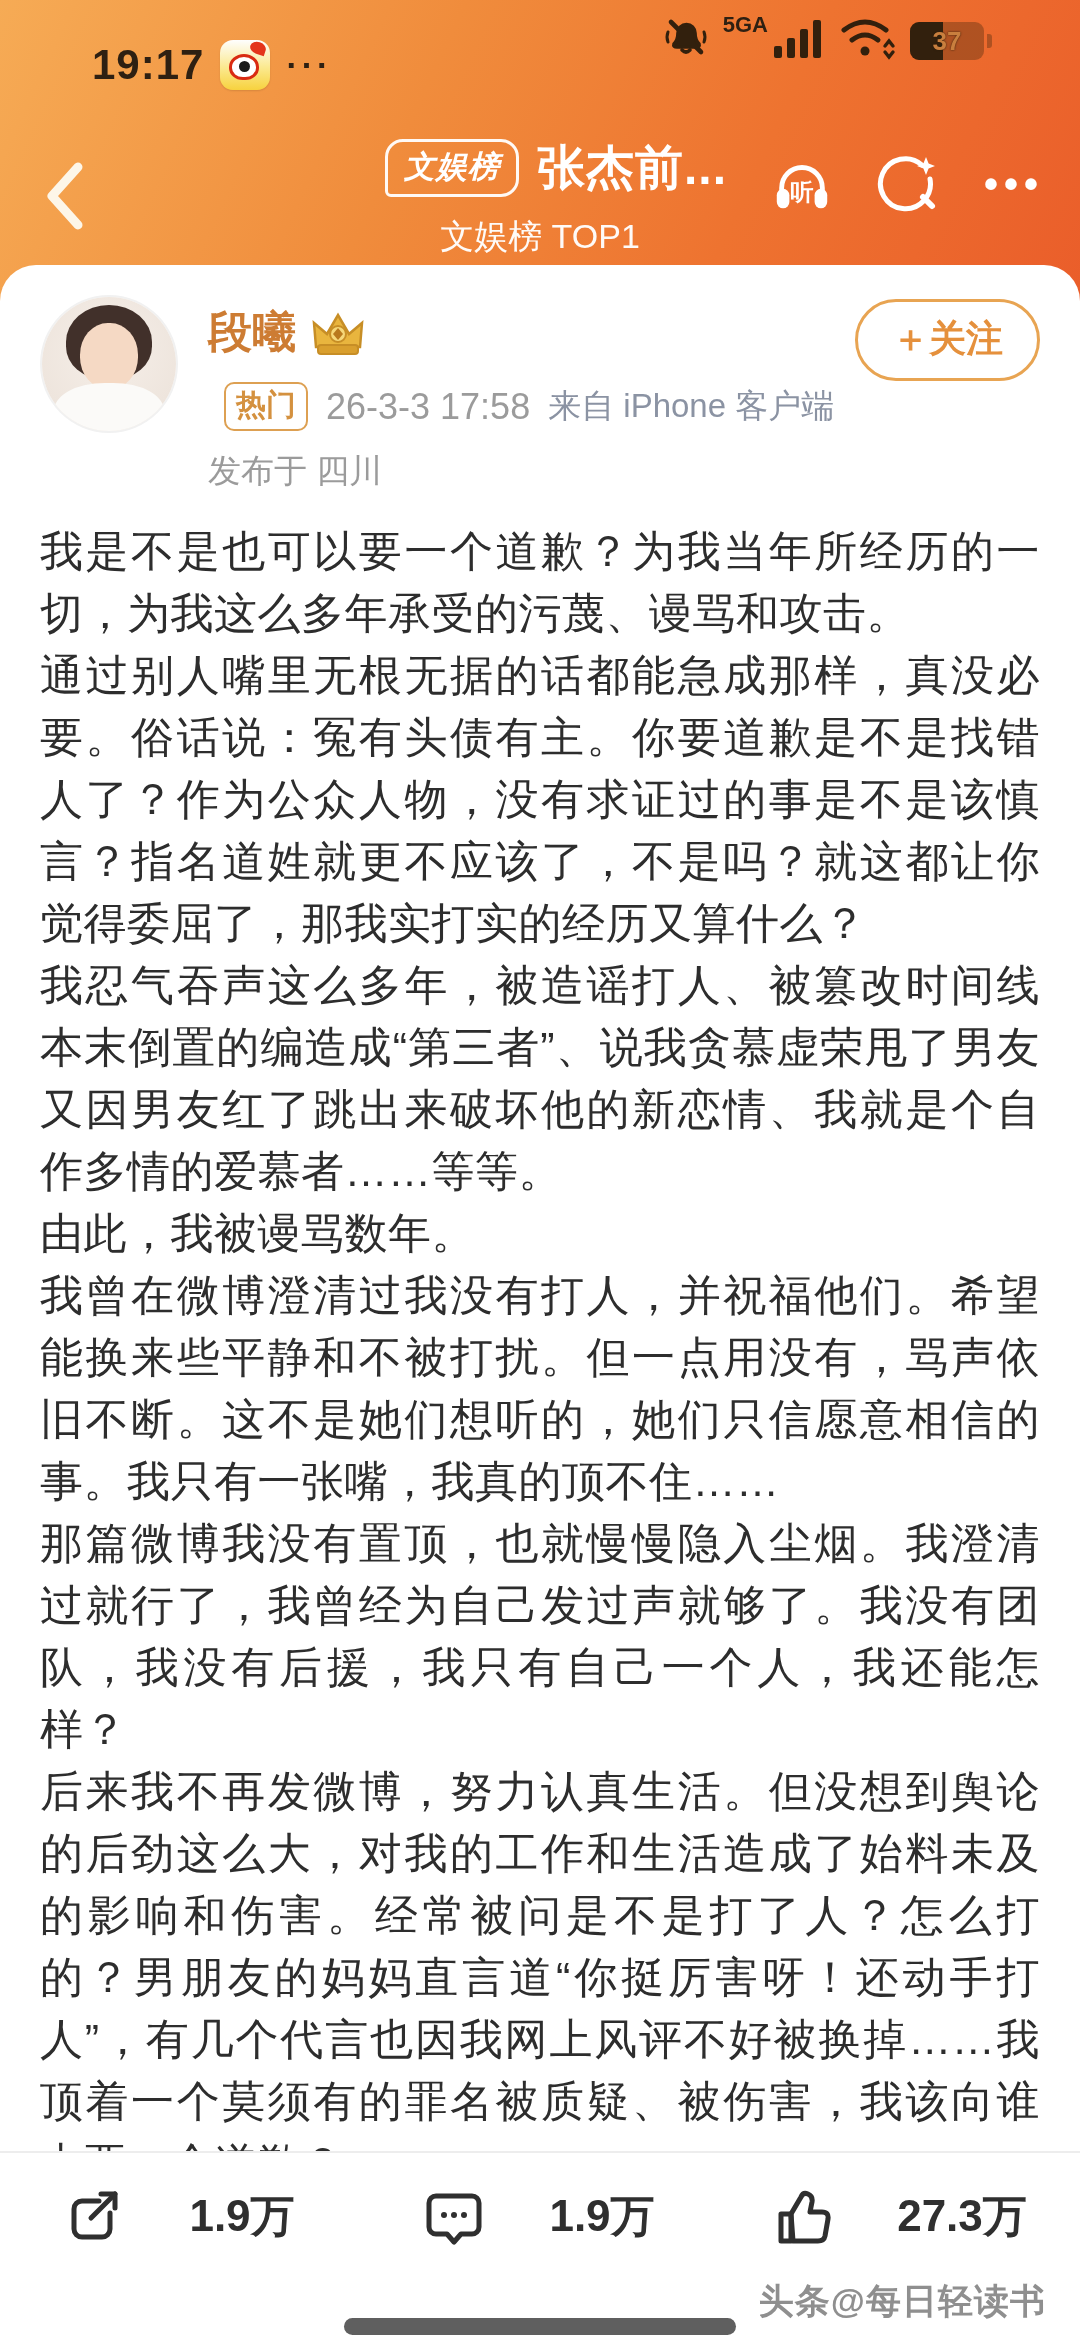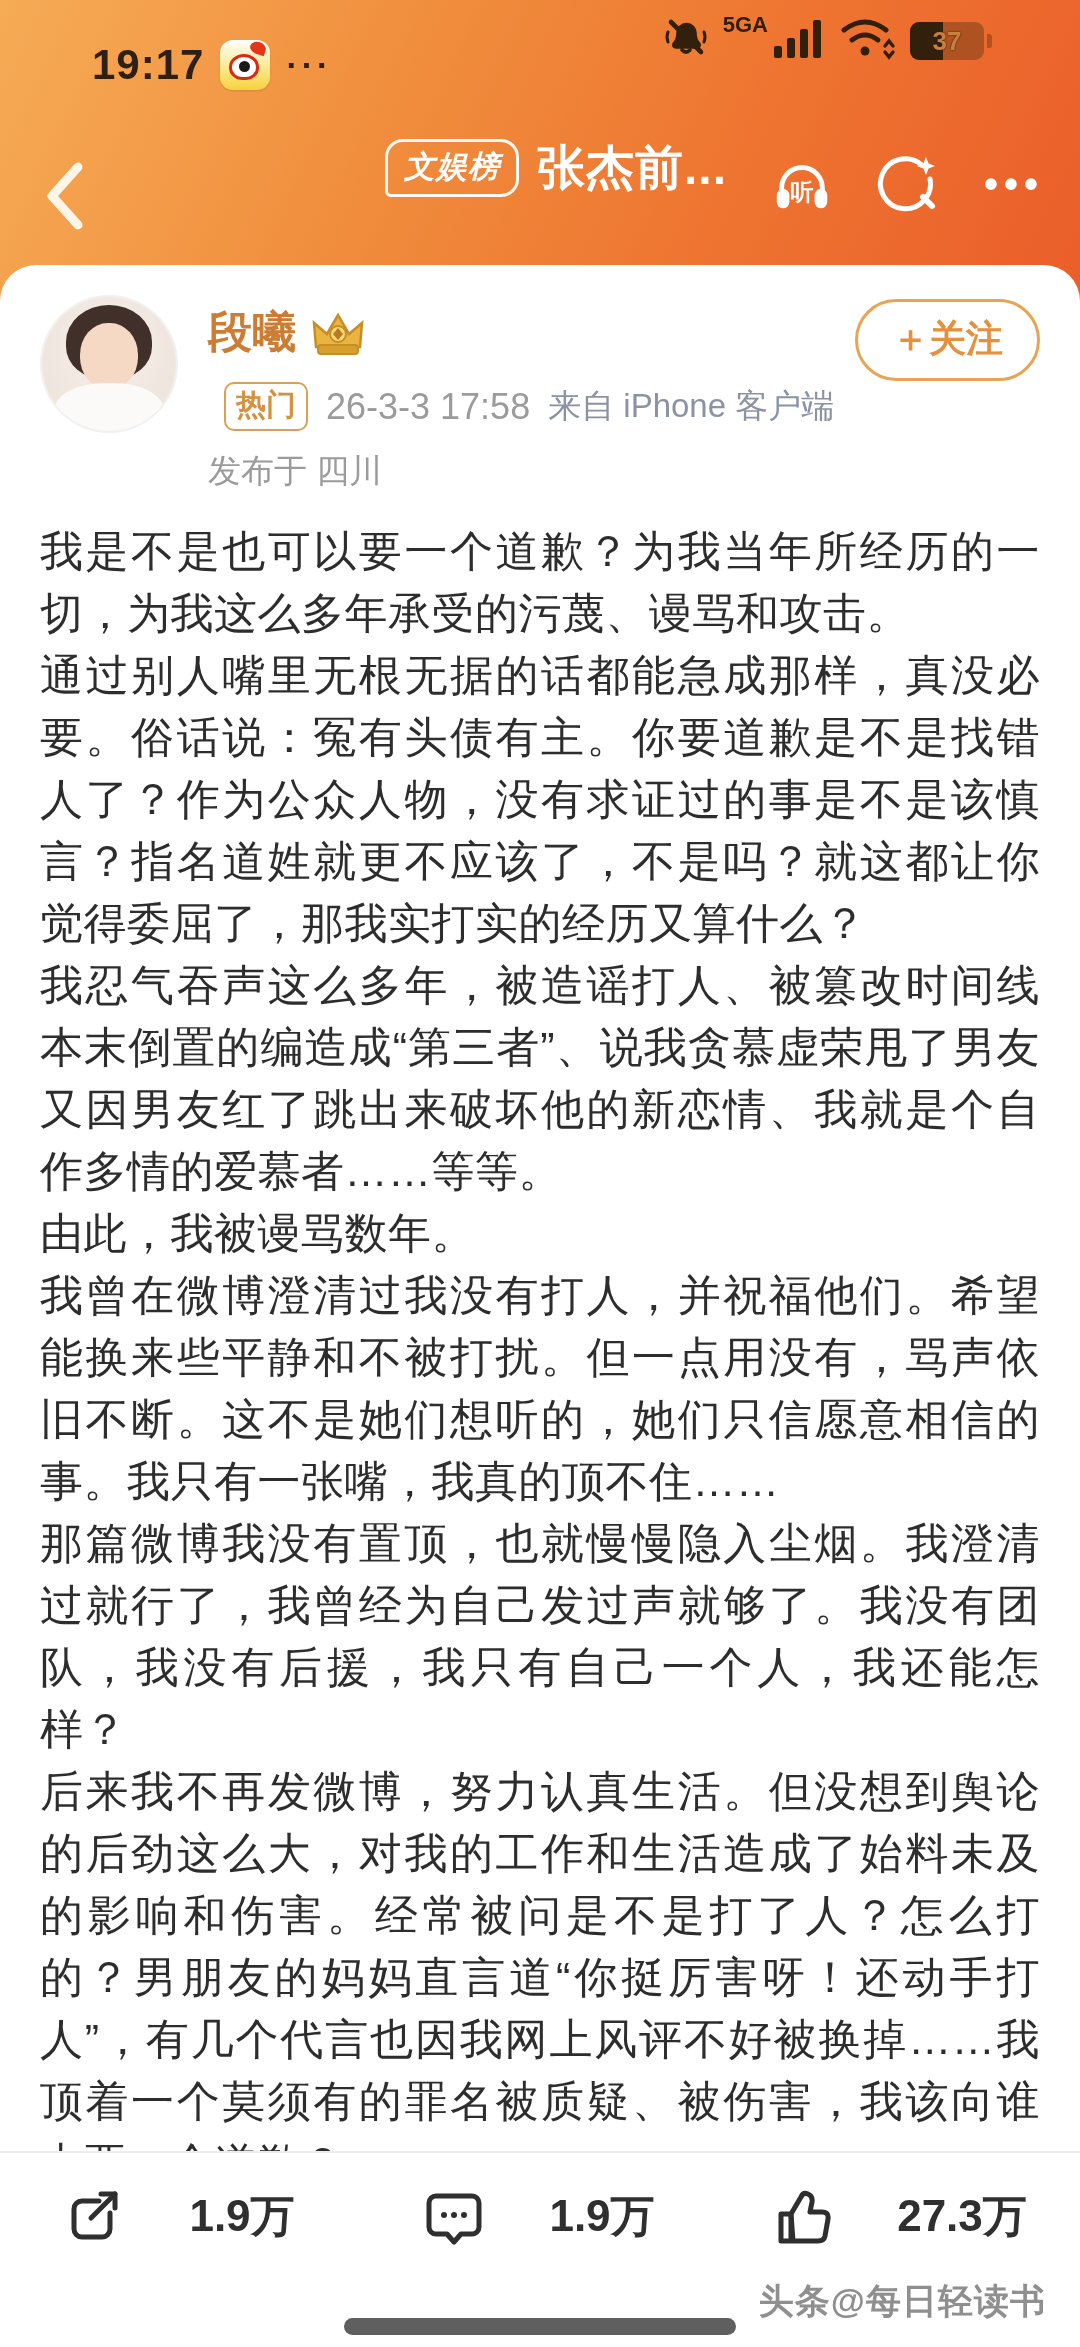--- a/index.html
+++ b/index.html
@@ -131,20 +131,21 @@
     <div class="back-btn">
       <svg width="46" height="74" viewBox="0 0 46 74" fill="none" stroke="#fdf6e8" stroke-width="9" stroke-linecap="round" stroke-linejoin="round">
         <polyline points="36,8 10,37 36,66"></polyline>
       </svg>
     </div>
     <div class="nav-center">
       <div class="title-row">
         <span class="board-badge">文娱榜</span>
         <span class="nav-title">张杰前...</span>
       </div>
+      <div class="nav-subtitle">文娱榜 TOP1</div>
     </div>
     <div class="nav-right">
       <span class="nav-icon">
         <svg width="66" height="66" viewBox="0 0 66 66">
           <path d="M12 46 v-9 a21 21 0 0 1 42 0 v9" fill="none" stroke="#ffffff" stroke-width="5" stroke-linecap="round"></path>
           <rect x="7" y="38" width="13" height="20" rx="6.5" fill="#ffffff"></rect>
           <rect x="46" y="38" width="13" height="20" rx="6.5" fill="#ffffff"></rect>
           <text x="33" y="50" text-anchor="middle" font-size="24" font-weight="700" fill="#ffffff">听</text>
         </svg>
       </span>

